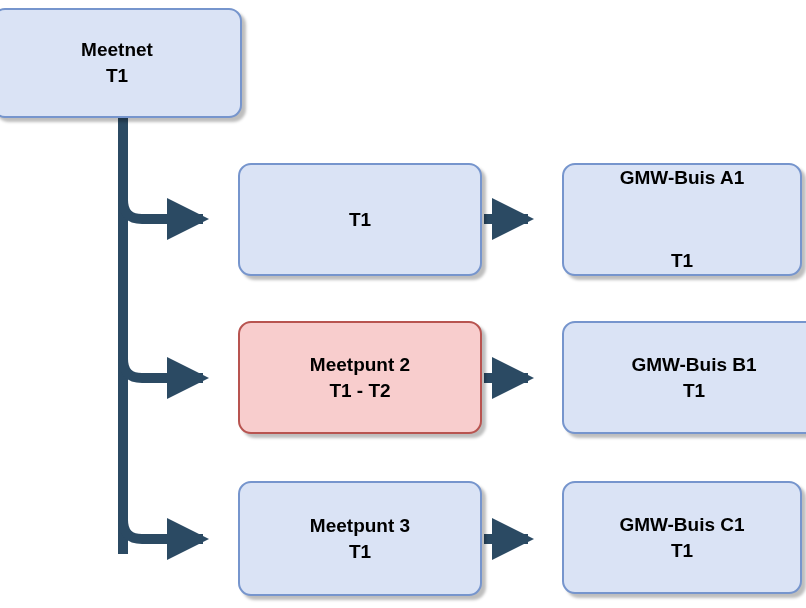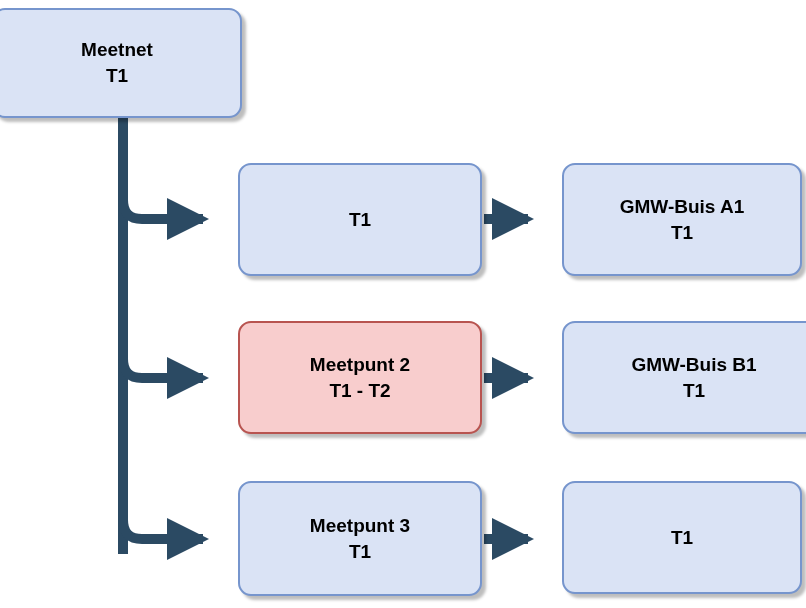--- a/index.html
+++ b/index.html
@@ -51,21 +51,21 @@
     border-color: #b85450;
   }
   .node .line1 { display: block; }
   .node .line2 { display: block; }
 
   
   #node-meetnet      { left: -8px;  top: 8px;   width: 250px; height: 110px; }
   #node-meetpunt-1   { left: 238px; top: 163px; width: 244px; height: 113px; }
   #node-meetpunt-2   { left: 238px; top: 321px; width: 244px; height: 113px; }
   #node-meetpunt-3   { left: 238px; top: 481px; width: 244px; height: 115px; }
-  #node-gmw-a1       { left: 562px; top: 163px; width: 240px; height: 113px; }
+  #node-gmw-a1       { left: 562px; top: 163px; width: 240px; height: 113px; justify-content: space-between; }
   #node-gmw-b1       { left: 562px; top: 321px; width: 264px; height: 113px; }
   #node-gmw-c1       { left: 562px; top: 481px; width: 240px; height: 113px; }
 </style>
 </head>
 <body>
 
 <div id="canvas">
 
   <svg id="edges" viewBox="0 0 806 608" width="806" height="608" xmlns="http://www.w3.org/2000/svg">
     <defs>
@@ -113,16 +113,17 @@
     <span class="line1">GMW-Buis A1</span>
     <span class="line2">T1</span>
   </div>
 
   <div class="node blue" id="node-gmw-b1">
     <span class="line1">GMW-Buis B1</span>
     <span class="line2">T1</span>
   </div>
 
   <div class="node blue" id="node-gmw-c1">
+    <span class="line1">GMW-Buis C1</span>
     <span class="line2">T1</span>
   </div>
 
 </div>
 
 </body></html>

